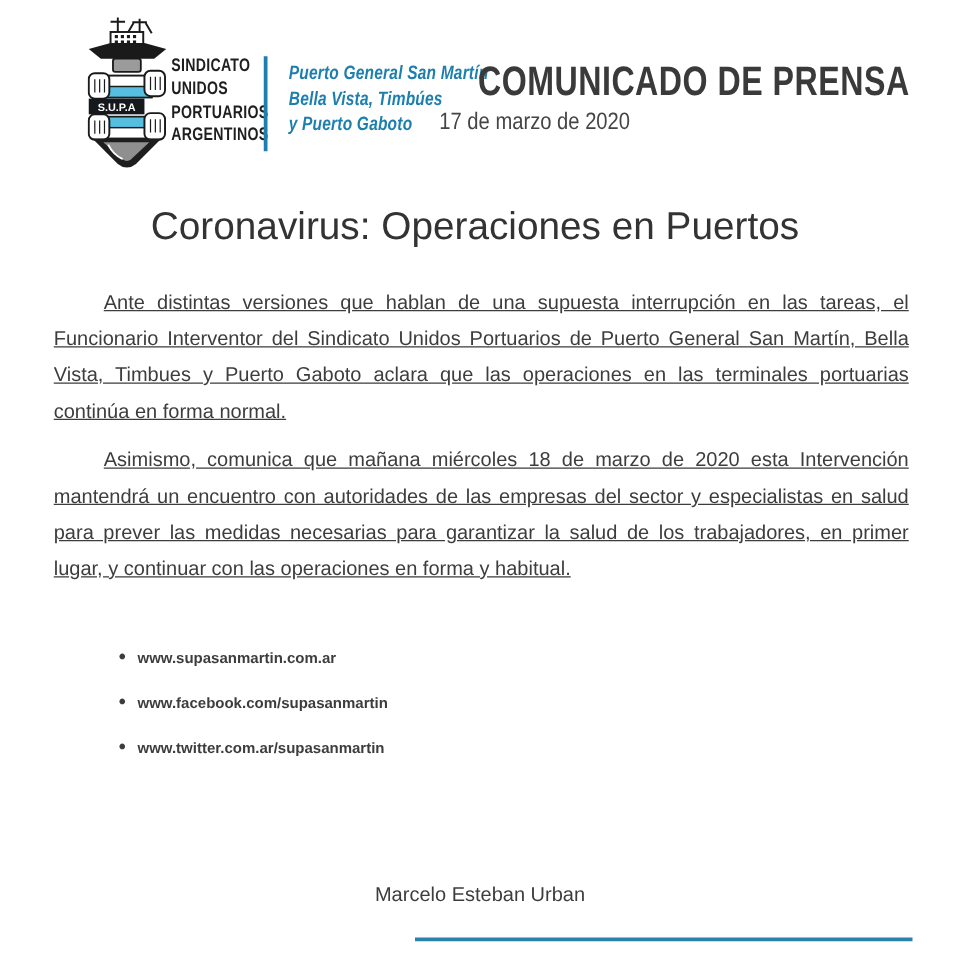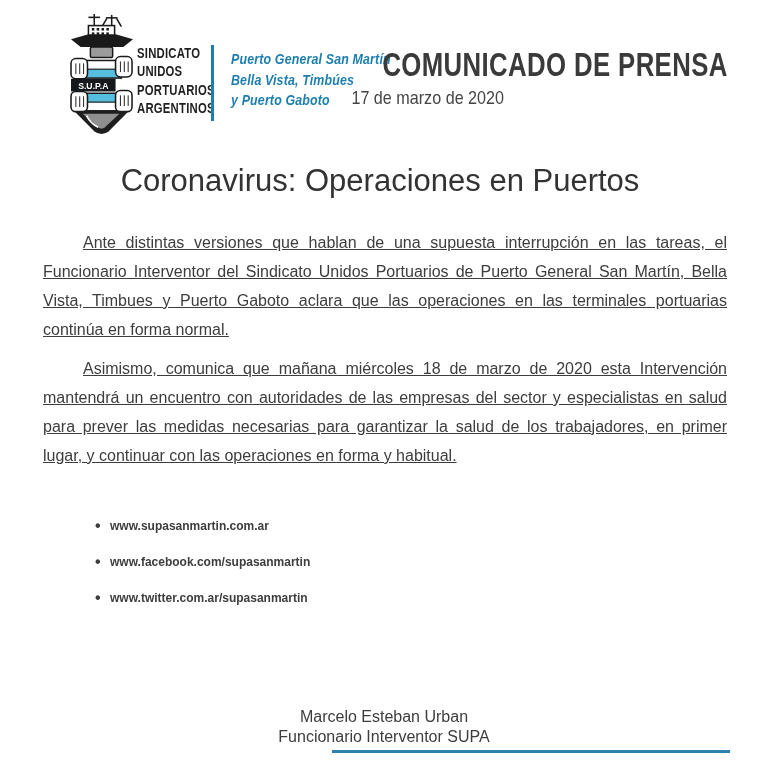--- a/index.html
+++ b/index.html
@@ -149,17 +149,16 @@
   </div>
 
   <ul class="links">
     <li>www.supasanmartin.com.ar</li>
     <li>www.facebook.com/supasanmartin</li>
     <li>www.twitter.com.ar/supasanmartin</li>
   </ul>
 
   <div class="signature">
     <div>Marcelo Esteban Urban</div>
-    <div>Funcionario Interventor SUPA</div>
   </div>
 
   <div class="bottom-rule"></div>
 </div>
 
 </body></html>

